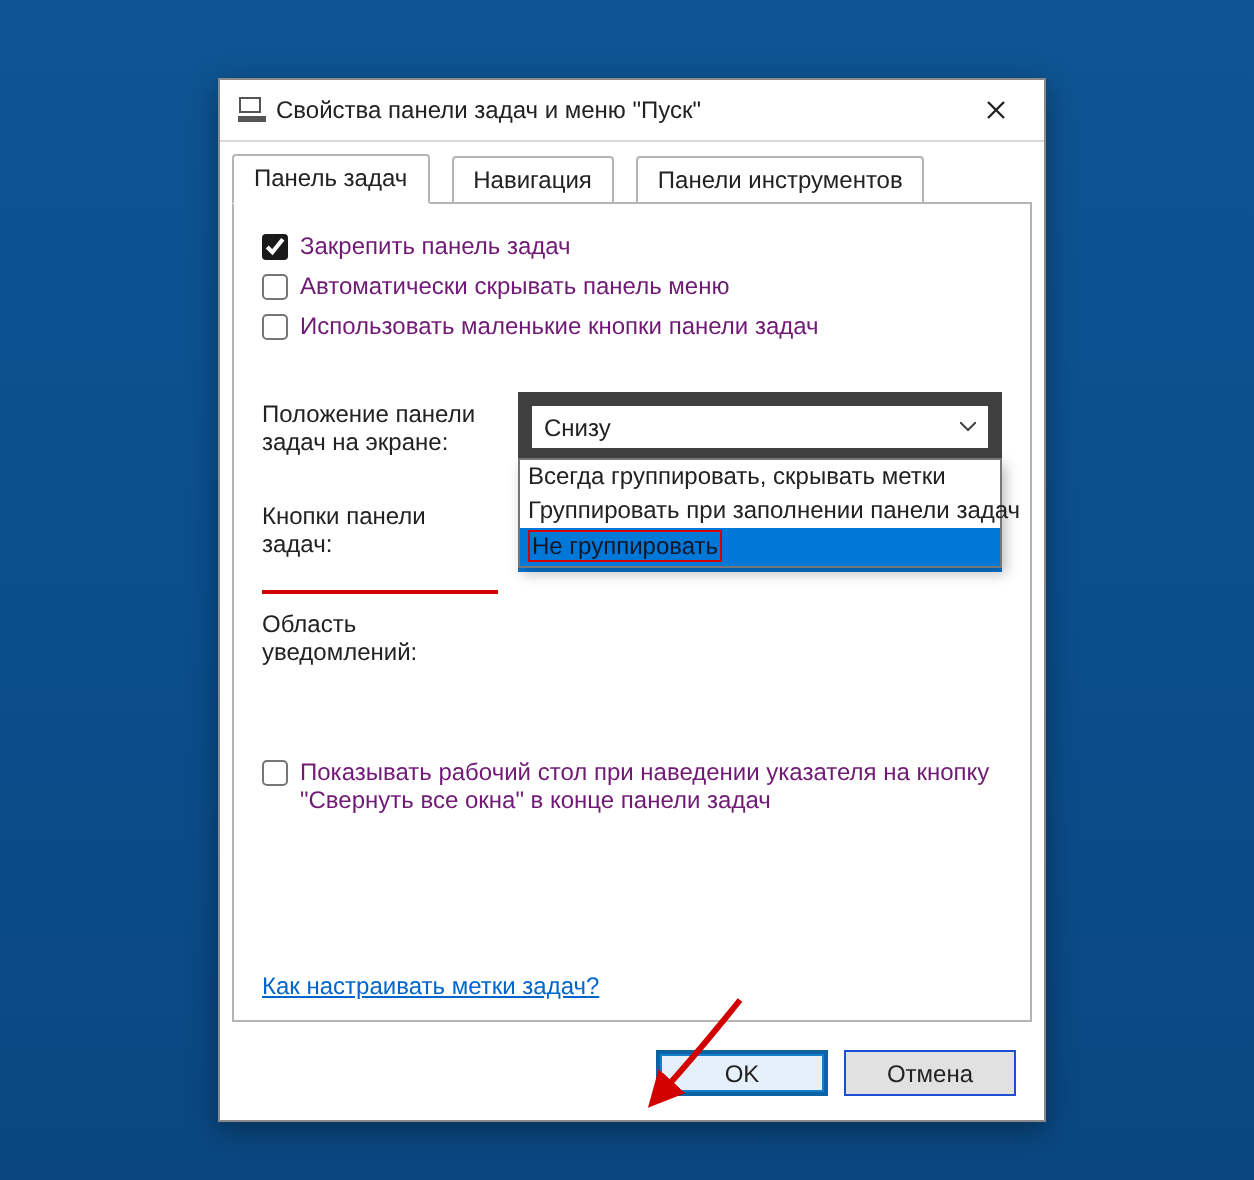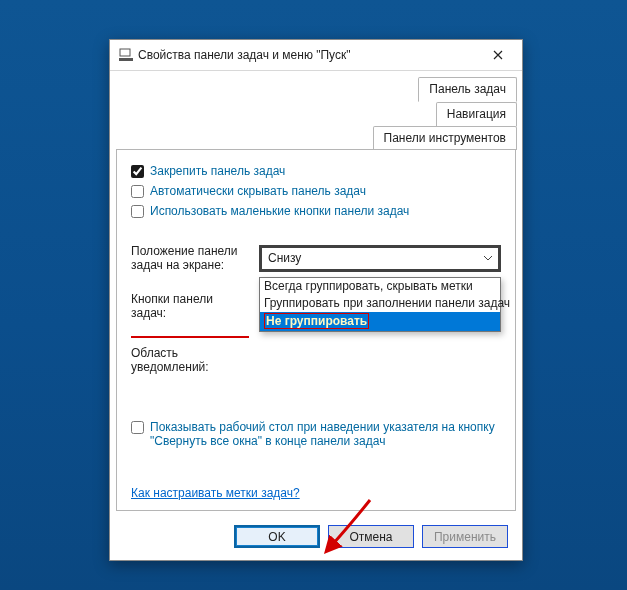--- a/index.html
+++ b/index.html
@@ -61,24 +61,23 @@
     background: transparent;
     border: none;
     cursor: pointer;
   }
   .close-btn svg { width: 10px; height: 10px; }
 
   .tabs {
     display: flex;
     align-items: flex-end;
     padding: 6px 6px 0 6px;
-    gap: 0;
-    background: #fff;
-    position: relative;
-    flex-direction: column;
+    gap: 12px;
+    background: #fff;
+    position: relative;
   }
   .tab {
     padding: 4px 10px 5px 10px;
     border: 1px solid #b5b5b5;
     border-bottom: none;
     background: #fff;
     color: #222;
     margin-right: -1px;
     cursor: pointer;
     position: relative;
@@ -102,30 +101,30 @@
     border: 1px solid #b5b5b5;
     border-top: none;
     padding: 14px 14px 10px 14px;
     position: relative;
     display: flex;
     flex-direction: column;
   }
 
   .chk { display: flex; align-items: flex-start; margin-bottom: 6px; }
   .chk input { margin: 1px 6px 0 0; }
-  .chk-label { color: #0369a1; }
+  .chk-label { color: #701a75; }
 
   .row { display: flex; align-items: center; margin-top: 20px; gap: 10px; }
   .row .lbl { width: 118px; color: #222; line-height: 14px; }
   .underline-red { border-bottom: 2px solid #d30000; padding-bottom: 16px; display: inline-block; }
 
   .combo {
     flex: 1;
     height: 21px;
-    border: 3px solid #404040;
+    border: 7px solid #404040;
     background: #fff;
     display: flex;
     align-items: center;
     padding: 0 2px 0 6px;
     position: relative;
     color: #222;
     cursor: pointer;
   }
   .combo.focused {
     border: 1px solid #0078d7;
@@ -150,22 +149,21 @@
   }
   .dropdown .opt {
     padding: 1px 4px 2px 4px;
     color: #222;
     white-space: nowrap;
     cursor: pointer;
     font-size: 12px;
   }
   .dropdown .opt.sel {
     background: #0078d7;
-    color: #fef9c3;
-    font-weight: bold;
+    color: #0f172a;
   }
   .dropdown .opt.sel .box {
     border: 1px solid #d30000;
     display: inline-block;
     padding: 0 1px;
   }
 
   .chk.multiline { margin-top: 46px; }
   .chk.multiline .chk-label { line-height: 14px; }
 
@@ -247,21 +245,21 @@
     </div>
 
     <div class="tabbody">
 
       <label class="chk">
         <input type="checkbox" checked="" style="">
         <span class="chk-label">Закрепить панель задач</span>
       </label>
       <label class="chk">
         <input type="checkbox" style="">
-        <span class="chk-label">Автоматически скрывать панель задач</span>
+        <span class="chk-label">Автоматически скрывать панель меню</span>
       </label>
       <label class="chk">
         <input type="checkbox" style="">
         <span class="chk-label">Использовать маленькие кнопки панели задач</span>
       </label>
 
       <div class="row">
         <div class="lbl">Положение панели задач на экране:</div>
         <div class="combo">
           <span class="val">Снизу</span>
@@ -302,21 +300,20 @@
         <span class="chk-label">Показывать рабочий стол при наведении указателя на кнопку "Свернуть все окна" в конце панели задач</span>
       </label>
 
       <a class="link">Как настраивать метки задач?</a>
 
     </div>
 
     <div class="buttons">
       <button class="btn primary">OK</button>
       <button class="btn">Отмена</button>
-      <button class="btn" disabled="">Применить</button>
     </div>
 
   </div>
 
   <svg class="annotation-arrow" width="60" height="70">
     <defs>
       <marker id="ah" markerWidth="10" markerHeight="10" refX="2" refY="3" orient="auto">
         <path d="M0,0 L6,3 L0,6 Z" fill="#d30000"></path>
       </marker>
     </defs>

